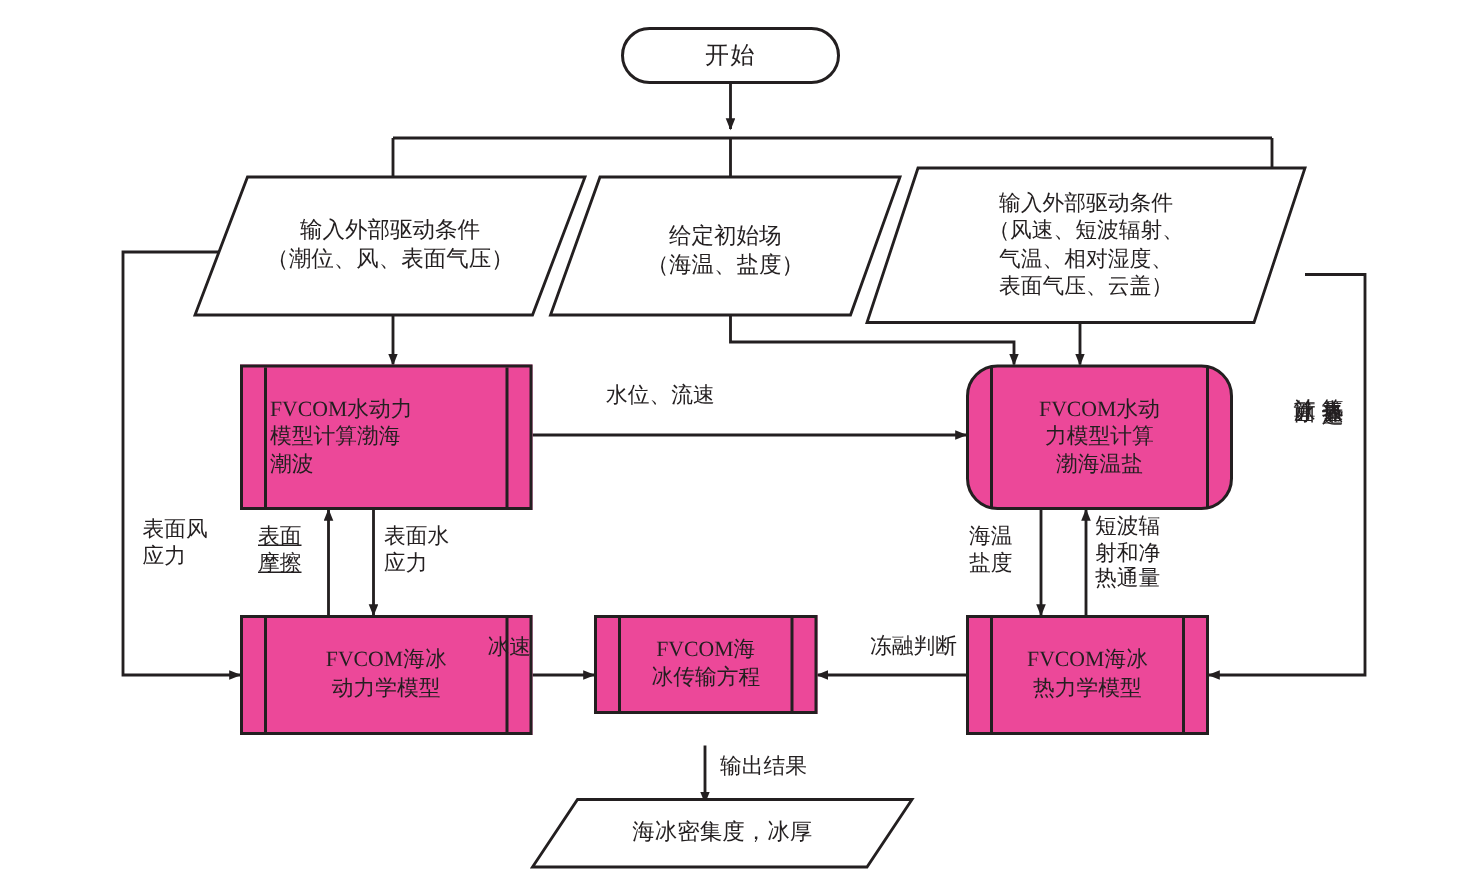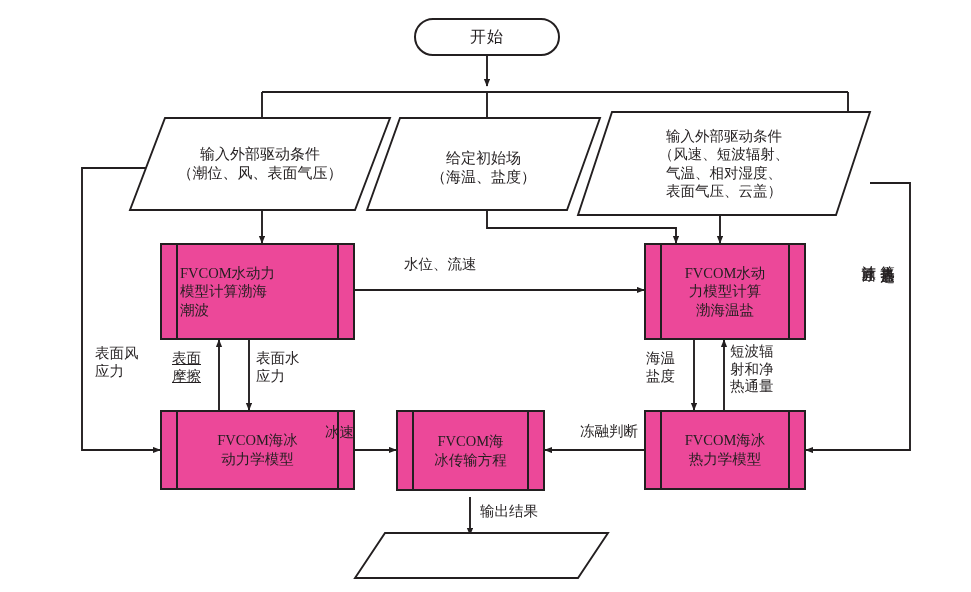--- a/index.html
+++ b/index.html
@@ -120,45 +120,48 @@
 （海温、盐度）</div>
   </div>
 
   <div class="para-wrap" style="left:580px;top:112px;width:288px;height:103px;">
     <div class="txt" style="font-size:14.5px;">输入外部驱动条件
 （风速、短波辐射、
 气温、相对湿度、
 表面气压、云盖）</div>
   </div>
 
+  <div class="para-wrap" style="left:355px;top:533px;width:253px;height:45px;">
+    <div class="txt">海冰密集度，冰厚</div>
+  </div>
 
   <div class="proc" style="left:160px;top:243px;width:195px;height:97px;">
     <div class="bar l"></div>
     <div class="bar r"></div>
     <div class="label">FVCOM水动力
 模型计算渤海
 潮波</div>
   </div>
 
-  <div class="proc" style="left:644px;top:243px;width:162px;height:97px;">
+  <div class="proc" style="left:644px;top:243px;width:178px;height:97px;border-radius:21px;">
     <div class="bar l"></div>
     <div class="bar r"></div>
     <div class="label center">FVCOM水动
 力模型计算
 渤海温盐</div>
   </div>
 
   <div class="proc" style="left:160px;top:410px;width:195px;height:80px;">
     <div class="bar l"></div>
     <div class="bar r"></div>
     <div class="label center">FVCOM海冰
 动力学模型</div>
   </div>
 
-  <div class="proc" style="left:396px;top:410px;width:149px;height:81px;">
+  <div class="proc" style="left:396px;top:410px;width:149px;height:66px;">
     <div class="bar l"></div>
     <div class="bar r"></div>
     <div class="label center">FVCOM海
 冰传输方程</div>
   </div>
 
   <div class="proc" style="left:644px;top:410px;width:162px;height:80px;">
     <div class="bar l"></div>
     <div class="bar r"></div>
     <div class="label center">FVCOM海冰

